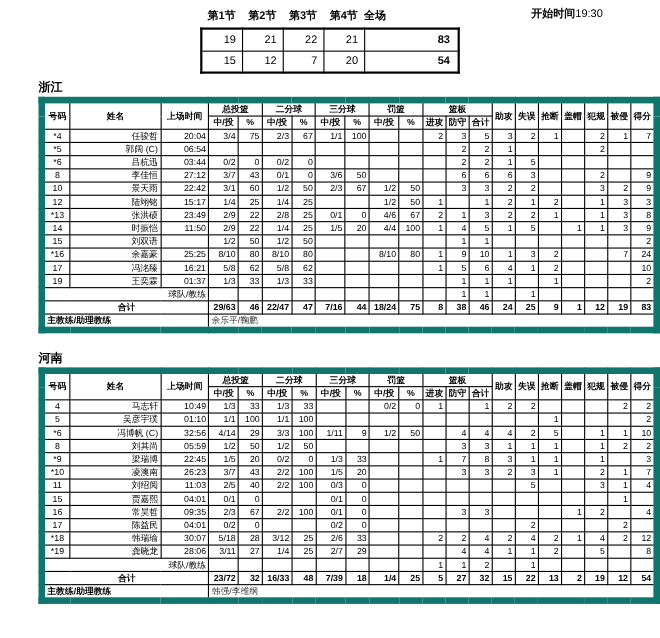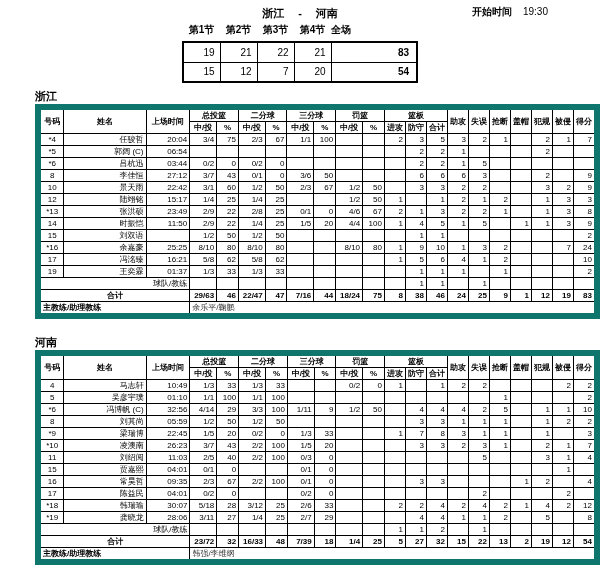--- a/index.html
+++ b/index.html
@@ -10,21 +10,21 @@
     color: #000; overflow: hidden;
   }
   .page { width: 600px; height: 580px; padding-top: 5px; position: relative; }
   .b { font-weight: bold; }
 
   
   .page-header { position: relative; font-size: 10px; padding: 0 10px; }
   .title-row { text-align: center; font-weight: bold; font-size: 11px; height: 16px; line-height: 16px; }
   .title-row .dash { margin: 0 14px; }
   .start-time { position: absolute; top: 0; right: 52px; font-size: 10px; }
-  .start-time .val { font-weight: normal; margin-left: 11px; }
+  .start-time .val { font-weight: normal; margin-left: 0; }
   .info-line { height: 20px; line-height: 20px; margin-left: 2px; }
   .info-line .lbl { font-weight: bold; }
   .info-line .val { margin-left: 8px; }
   .info-line .lbl.gap { margin-left: 38px; }
 
   
   .qwrap { width: 100%; margin-top: 2px; }
   .qtable { border-collapse: collapse; margin: 0 auto; font-size: 10px; }
   .qtable thead th { border: none; font-weight: bold; padding: 0 0 4px 0; text-align: center; }
   .qtable thead th.total { text-align: left; padding-right: 6px; }
@@ -57,23 +57,20 @@
   .stats tr.total-row td { font-weight: bold; }
   .stats td.coach-label { font-weight: bold; text-align: left; }
   .stats td.coach-value { text-align: left; color: #333; }
 </style>
 </head>
 <body>
 
 <div class="page">
 
   <div class="page-header">
-    <div class="title-row">
-      <span>浙江</span><span class="dash">-</span><span>河南</span>
-    </div>
     <div class="start-time">
       <span class="b">开始时间</span><span class="val">19:30</span>
     </div>
   </div>
 
   <div class="qwrap">
     <table class="qtable">
       <thead>
         <tr>
           <th>第1节</th>

